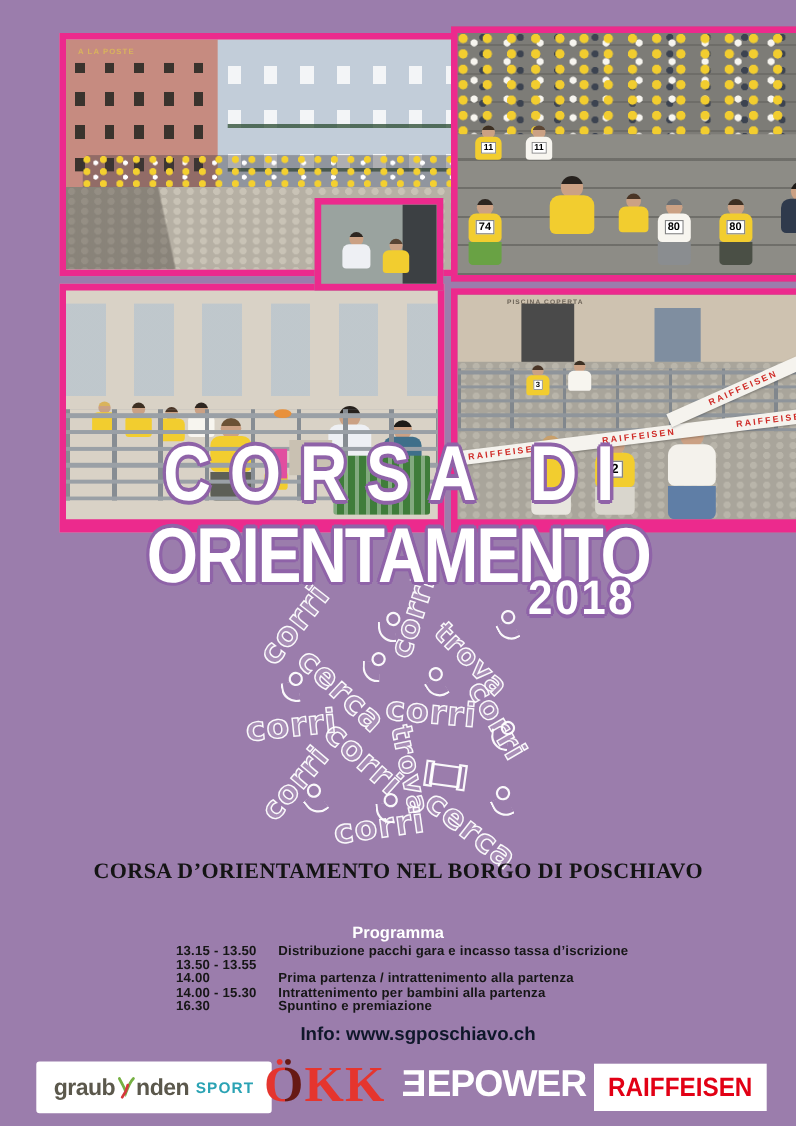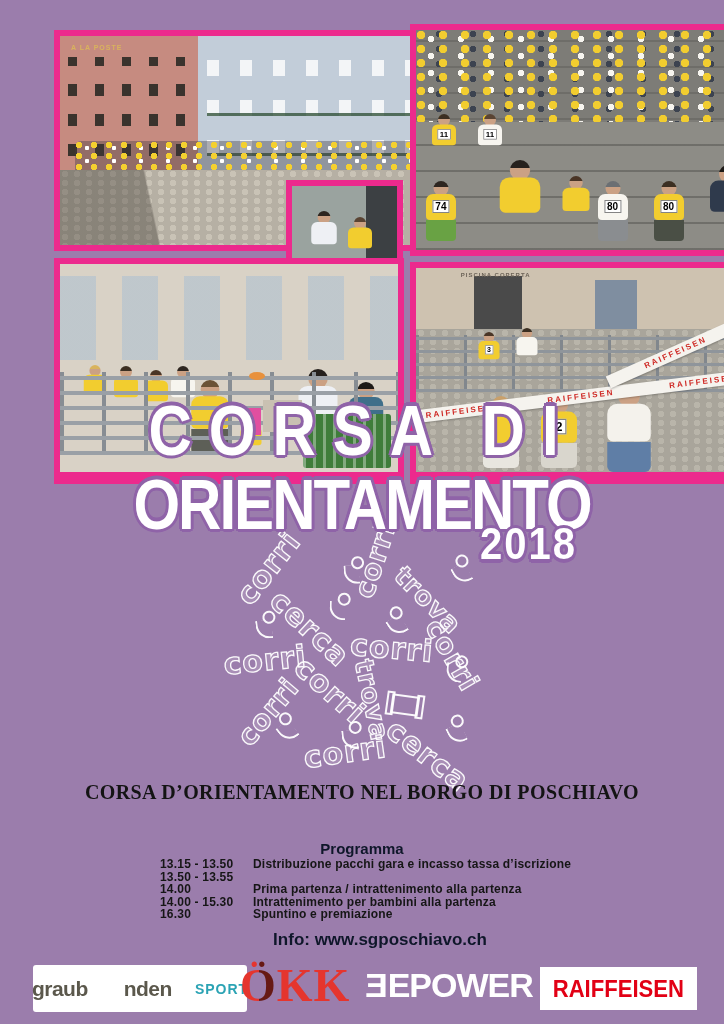--- a/index.html
+++ b/index.html
@@ -121,33 +121,33 @@
   .deco.map{width:28px;height:20px;border:2px solid rgba(255,255,255,.95);background:transparent;}
   .deco.map::before,.deco.map::after{content:"";position:absolute;top:-4px;bottom:-4px;width:4px;
      border:2px solid rgba(255,255,255,.95);}
   .deco.map::before{left:-7px;} .deco.map::after{right:-7px;}
 
   
   .headline{position:absolute;top:781px;left:0;right:0;text-align:center;color:#141414;
      font-size:20px;font-weight:700;letter-spacing:.4px;z-index:6;}
   .dateline{position:absolute;top:804px;left:0;right:0;text-align:center;color:#141414;
      font-size:31px;font-weight:700;letter-spacing:-.5px;z-index:6;}
-  .prog-head{position:absolute;top:840px;left:0;right:0;text-align:center;color:#0f172a;
+  .prog-head{position:absolute;top:840px;left:0;right:0;text-align:center;color:#ffffff;
      font-size:15px;font-weight:700;z-index:6;}
   .schedule{position:absolute;top:858px;left:160px;width:490px;z-index:6;color:#161616;}
   .schedule .row{display:flex;font-size:12px;font-weight:700;line-height:12.5px;letter-spacing:.2px;}
   .schedule .t{width:93px;flex:none;}
   .schedule .a{flex:1;}
   .infoline{position:absolute;top:930px;left:36px;right:0;text-align:center;color:#0f172a;
      font-size:17px;font-weight:700;z-index:6;}
 
   
   .sponsors{position:absolute;left:0;right:0;top:956px;height:62px;z-index:6;}
   .logo-gr{position:absolute;left:33px;top:9px;width:214px;height:47px;background:#fff;border-radius:3px;
-     display:flex;align-items:center;justify-content:center;gap:18px;}
+     display:flex;align-items:center;justify-content:center;gap:1px;}
   .logo-gr .g-txt{font-size:21px;font-weight:700;color:#5b584c;letter-spacing:-.5px;}
   .logo-gr .g-sport{font-size:14px;font-weight:700;color:#2ba3b4;letter-spacing:1px;margin-left:5px;}
   .logo-okk{position:absolute;left:240px;top:2px;font-family:"Liberation Serif",serif;font-weight:700;
      font-size:46px;line-height:56px;color:#e5352e;letter-spacing:1px;}
   .logo-okk .o-split{background:linear-gradient(90deg,#e5352e 52%,#671914 52%);
      -webkit-background-clip:text;background-clip:text;color:transparent;}
   .logo-rep{position:absolute;left:366px;top:10px;font-size:34px;font-weight:800;color:#fff;letter-spacing:-1px;}
   .logo-rep .mirror{display:inline-block;transform:scaleX(-1);}
   .logo-raif{position:absolute;left:540px;top:11px;width:157px;height:43px;background:#fff;
      display:flex;align-items:center;justify-content:center;}

